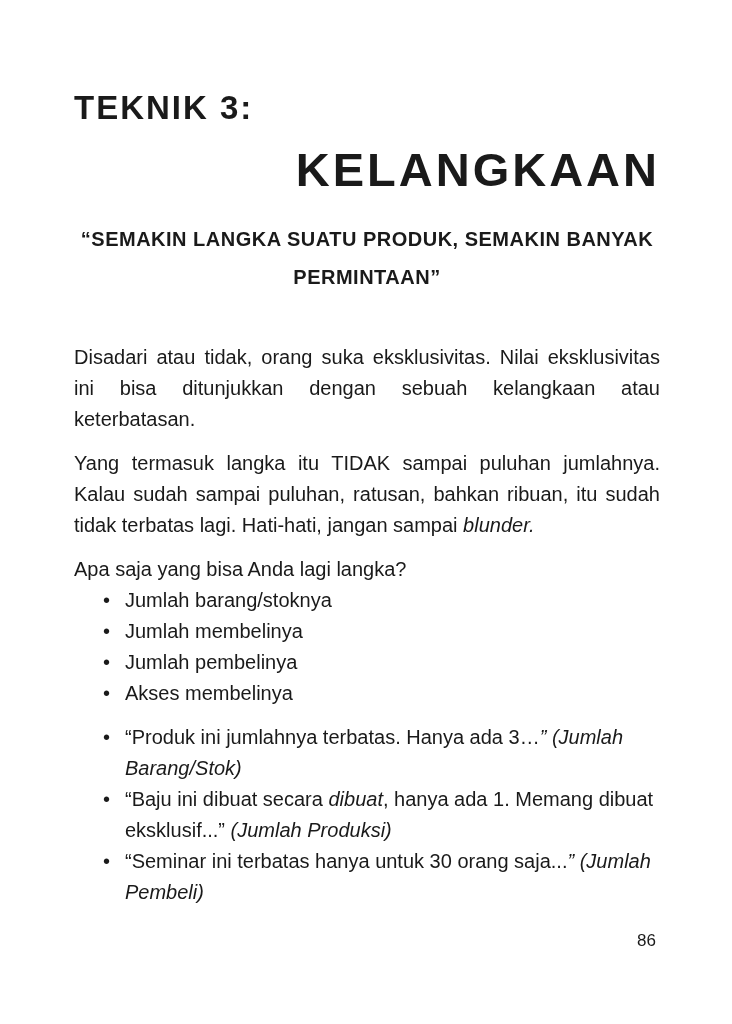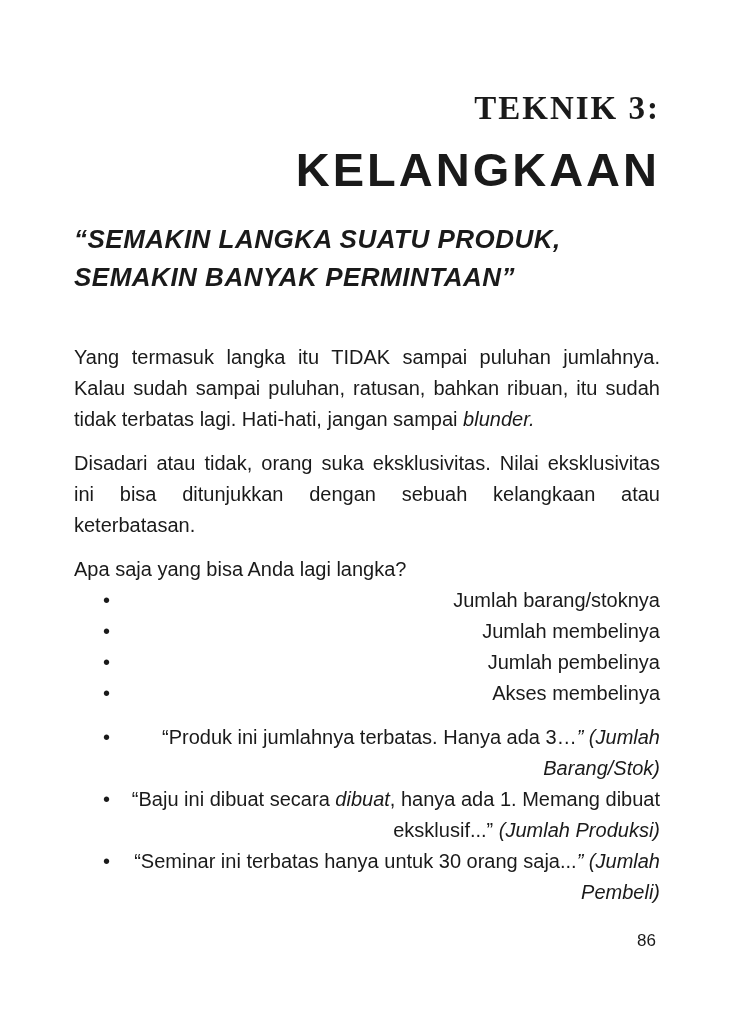--- a/index.html
+++ b/index.html
@@ -11,53 +11,52 @@
   }
   .page {
     position:relative;
     width:732px; height:1024px;
     background:#ffffff;
     overflow:hidden;
   }
   .content { padding:88px 72px 0 74px; }
 
   .kicker {
-    text-align:right;
+    text-align:left;
     font-weight:700;
     font-size:33px;
     line-height:40px;
     letter-spacing:2px;
-    font-family:Liberation Serif, serif;
   }
   .title {
     text-align:right;
     font-weight:700;
     font-size:47px;
     line-height:56px;
     letter-spacing:3px;
     margin-top:14px;
   }
   .tagline {
+    text-align:center;
     font-weight:700;
-    font-style:italic;
-    font-size:26px;
+    font-size:20px;
     line-height:38px;
     margin-top:22px;
     letter-spacing:0.5px;
   }
 
   .body { margin-top:46px; font-size:20px; line-height:31px; }
   .para { margin:0 0 13px 0; }
   .just { text-align:justify; }
   .tight { margin-bottom:0; }
 
   .ul { margin:0 0 13px 0; }
   .li { display:flex; padding-left:29px; }
   .bullet { flex:0 0 22px; width:22px; }
-  .li-text { flex:1 1 auto;text-align:right; }
+  .li-text { flex:1 1 auto; }
 
   .it { font-style:italic; }
 
   .page-number {
     position:absolute;
     top:931px;
     right:76px;
     font-size:17px;
     line-height:20px;
   }
@@ -66,22 +65,22 @@
 <body>
 
 <div class="page">
   <div class="content">
 
     <div class="kicker">TEKNIK 3:</div>
     <div class="title">KELANGKAAN</div>
     <div class="tagline">“SEMAKIN LANGKA SUATU PRODUK, SEMAKIN BANYAK PERMINTAAN”</div>
 
     <div class="body">
+      <p class="para just"><span>Disadari atau tidak, orang suka eksklusivitas. Nilai eksklusivitas ini bisa ditunjukkan dengan sebuah kelangkaan atau keterbatasan.</span></p>
       <p class="para just"><span>Yang termasuk langka itu TIDAK sampai puluhan jumlahnya. Kalau sudah sampai puluhan, ratusan, bahkan ribuan, itu sudah tidak terbatas lagi. Hati-hati, jangan sampai </span><span class="it">blunder.</span></p>
-      <p class="para just"><span>Disadari atau tidak, orang suka eksklusivitas. Nilai eksklusivitas ini bisa ditunjukkan dengan sebuah kelangkaan atau keterbatasan.</span></p>
 
       <p class="para tight"><span>Apa saja yang bisa Anda lagi langka?</span></p>
       <div class="ul">
           <div class="li">
             <span class="bullet">•</span>
             <span class="li-text"><span>Jumlah barang/stoknya</span></span>
           </div>
           <div class="li">
             <span class="bullet">•</span>
             <span class="li-text"><span>Jumlah membelinya</span></span>

